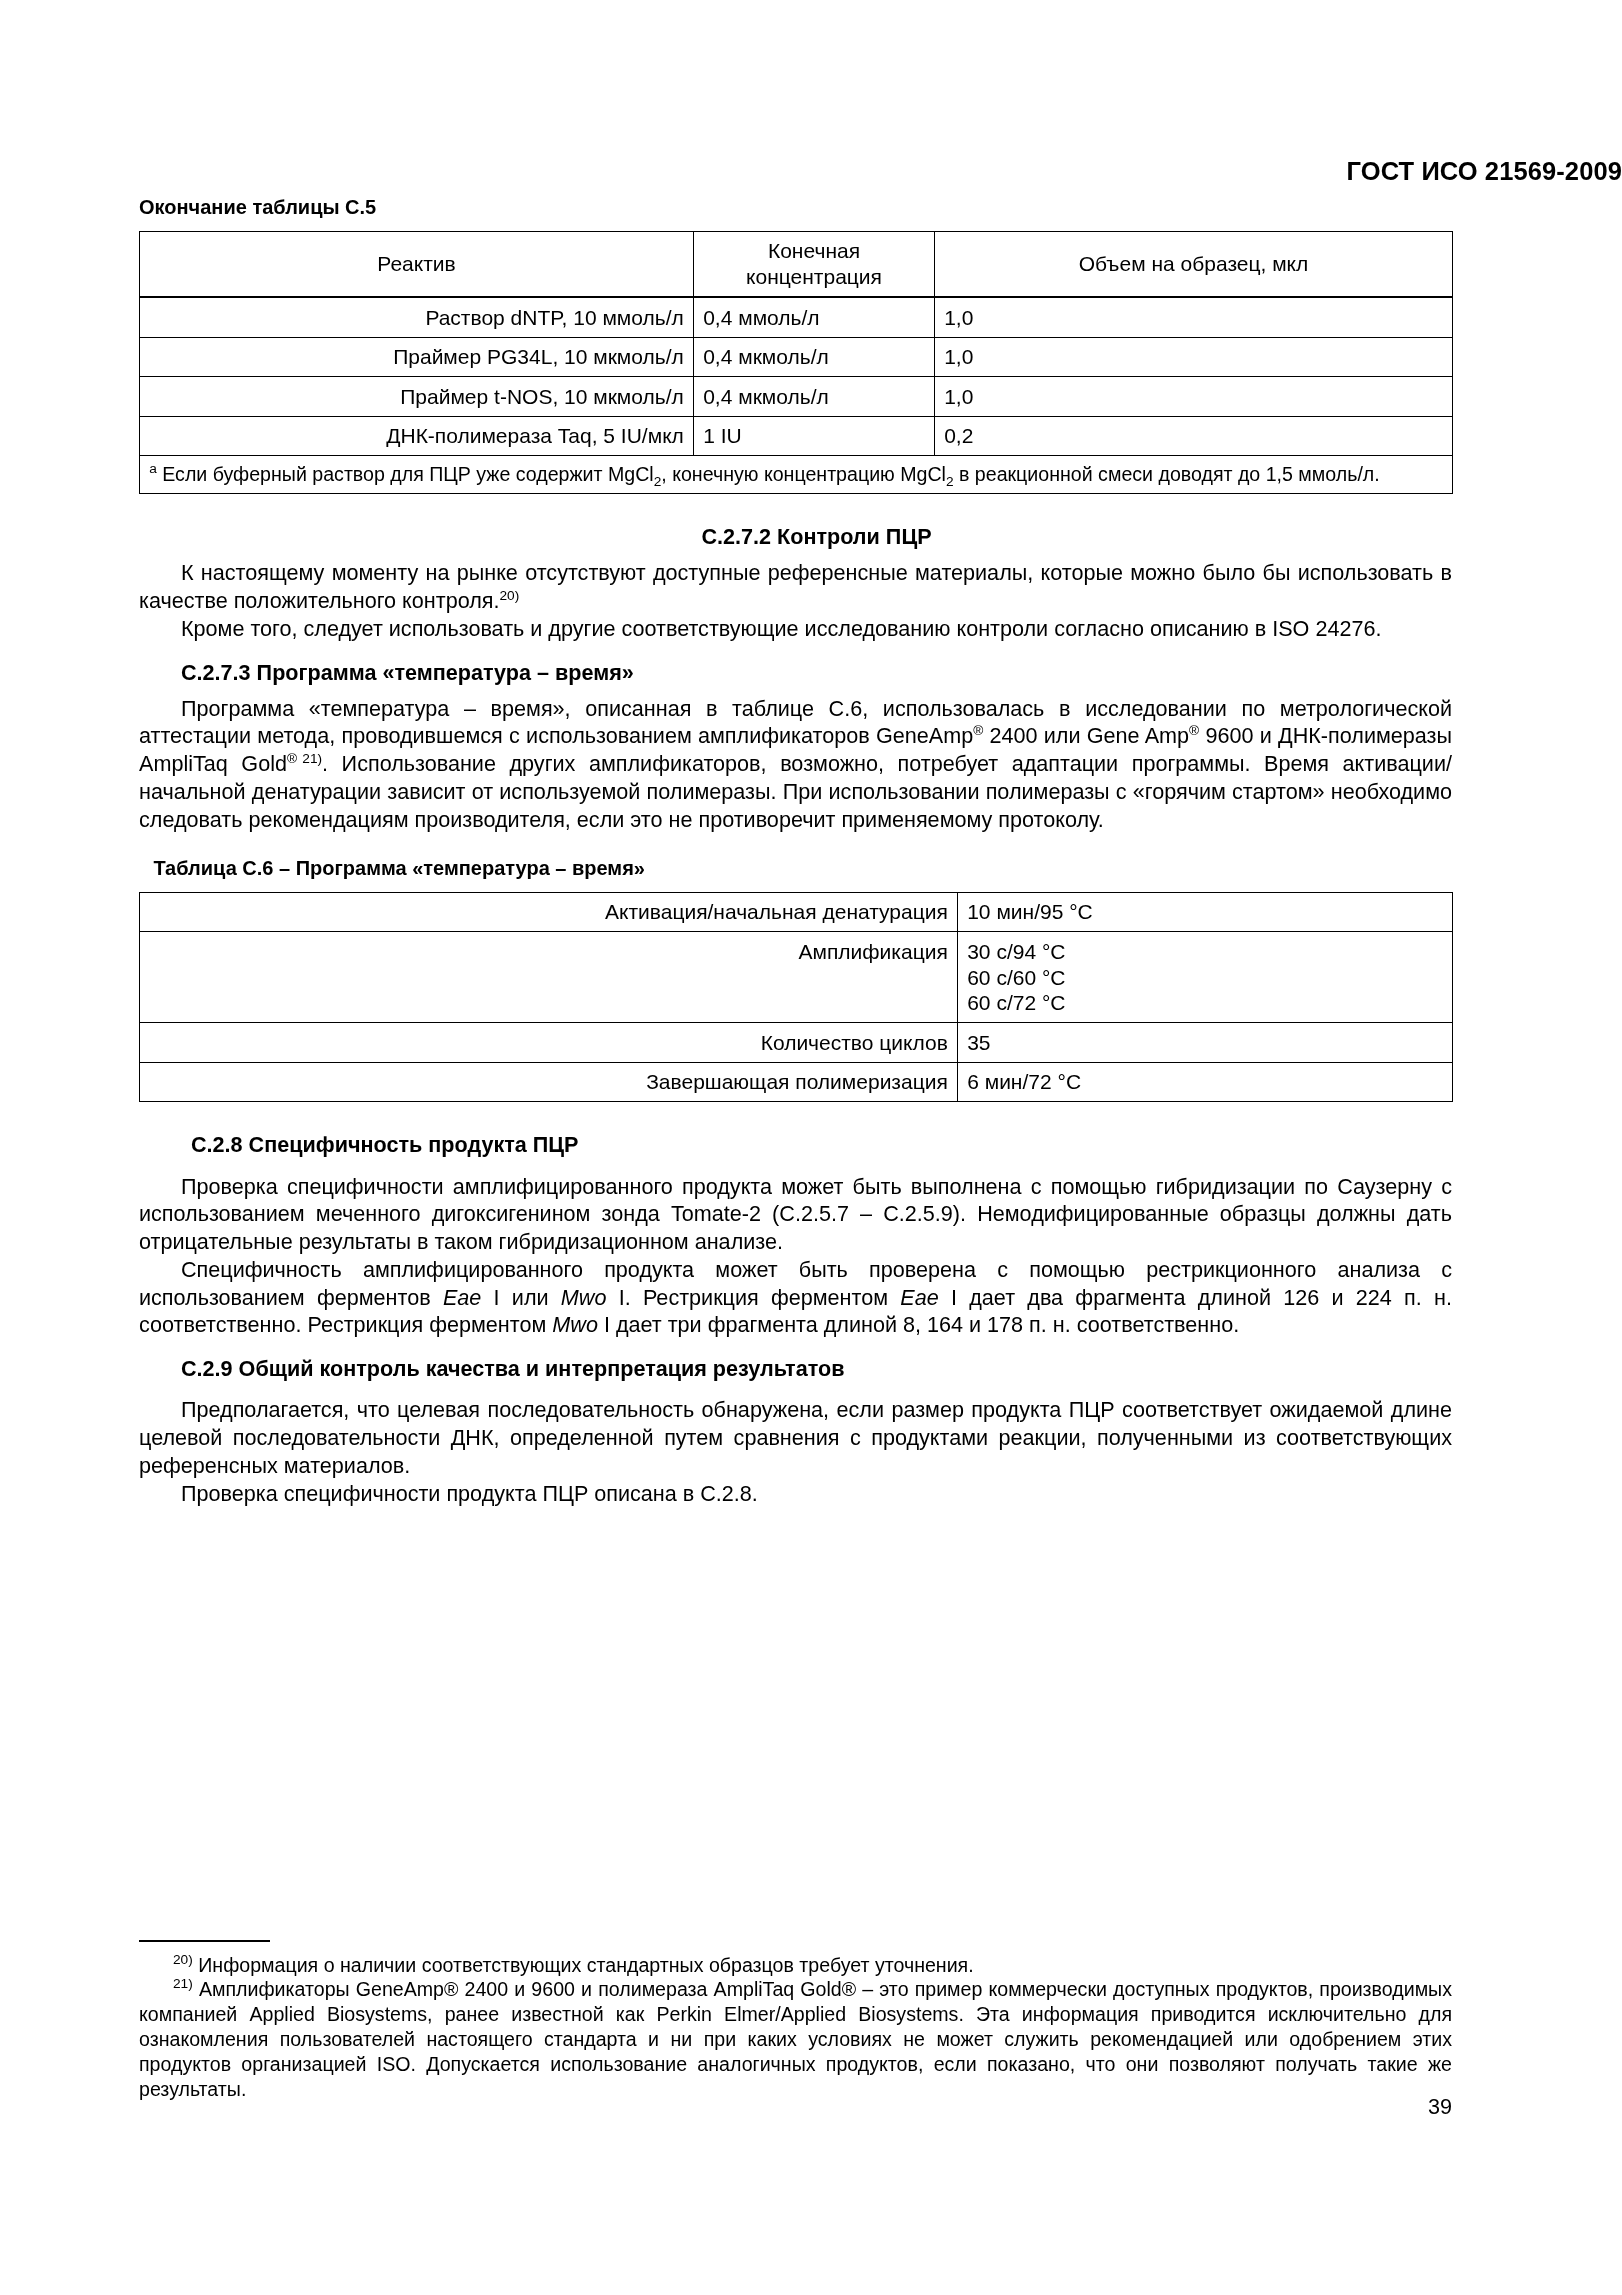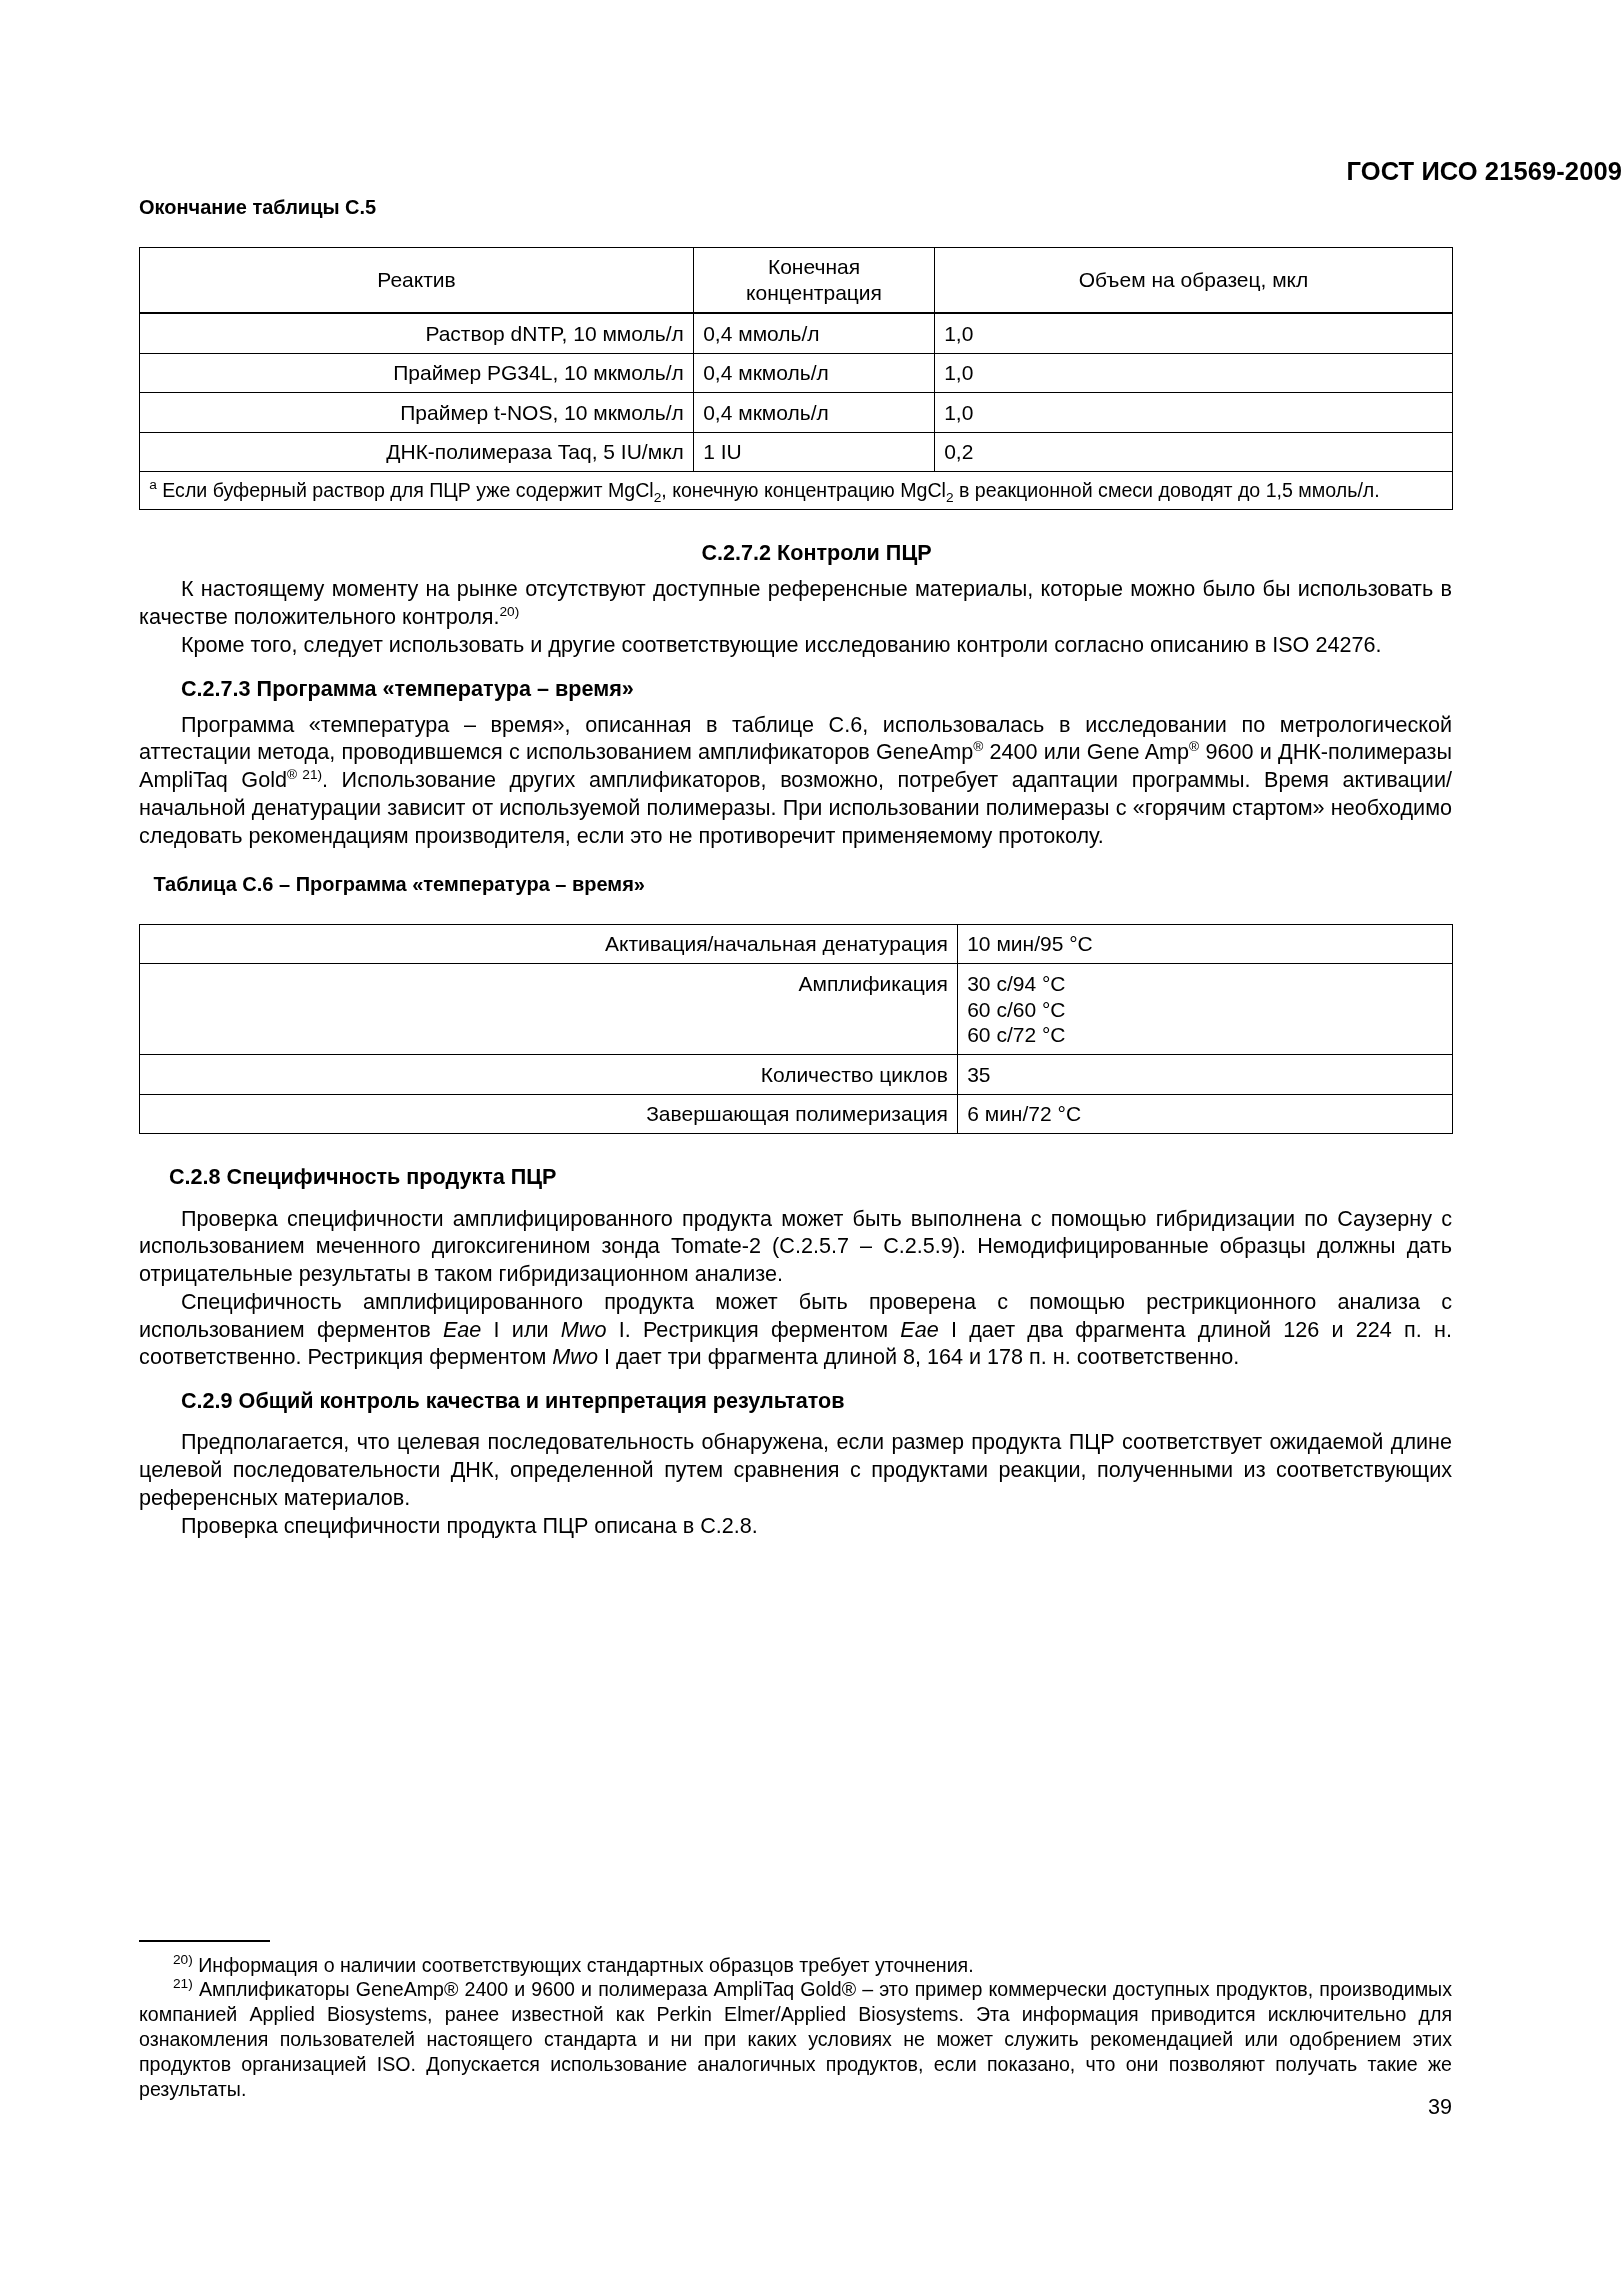--- a/index.html
+++ b/index.html
@@ -80,21 +80,20 @@
     line-height: 0;
   }
   i.enz { font-style: italic; }
 
   
   table.doc-table {
     border-collapse: collapse;
     width: 1313px;
     table-layout: fixed;
     font-size: 21px;
-    margin-top: 16px;
   }
   table.doc-table td,
   table.doc-table th {
     border: 1.3px solid #000000;
     padding: 6.5px 9.2px;
     font-weight: normal;
     vertical-align: middle;
     line-height: 1.22;
   }
   table.doc-table thead th {
@@ -246,21 +245,21 @@
         </tr>
         <tr>
           <td class="left">Завершающая полимеризация</td>
           <td class="center">6 мин/72 °C</td>
         </tr>
       </tbody>
     </table>
 
     <div class="sp-46"></div>
 
-    <div class="heading" style="margin-left:30px;">С.2.8 Специфичность продукта ПЦР</div>
+    <div class="heading" style="margin-left:52px;">С.2.8 Специфичность продукта ПЦР</div>
     <div class="sp-22"></div>
     <p class="para">Проверка специфичности амплифицированного продукта может быть выполнена с помощью гибридизации по Саузерну с использованием меченного дигоксигенином зонда Tomate-2 (С.2.5.7 – С.2.5.9). Немодифицированные образцы должны дать отрицательные результаты в таком гибридизационном анализе.</p>
     <p class="para"><span>Специфичность амплифицированного продукта может быть проверена с помощью рестрикционного анализа с использованием ферментов </span><i class="enz">Eae</i><span> I или </span><i class="enz">Mwo</i><span> I. Рестрикция ферментом </span><i class="enz">Eae</i><span> I дает два фрагмента длиной 126 и 224 п. н. соответственно. Рестрикция ферментом </span><i class="enz">Mwo</i><span> I дает три фрагмента длиной 8, 164 и 178 п. н. соответственно.</span></p>
 
     <div class="sp-26"></div>
 
     <div class="heading" style="margin-left:42px;">С.2.9 Общий контроль качества и интерпретация результатов</div>
     <div class="sp-22"></div>
     <p class="para">Предполагается, что целевая последовательность обнаружена, если размер продукта ПЦР соответствует ожидаемой длине целевой последовательности ДНК, определенной путем сравнения с продуктами реакции, полученными из соответствующих референсных материалов.</p>
     <p class="para">Проверка специфичности продукта ПЦР описана в С.2.8.</p>

